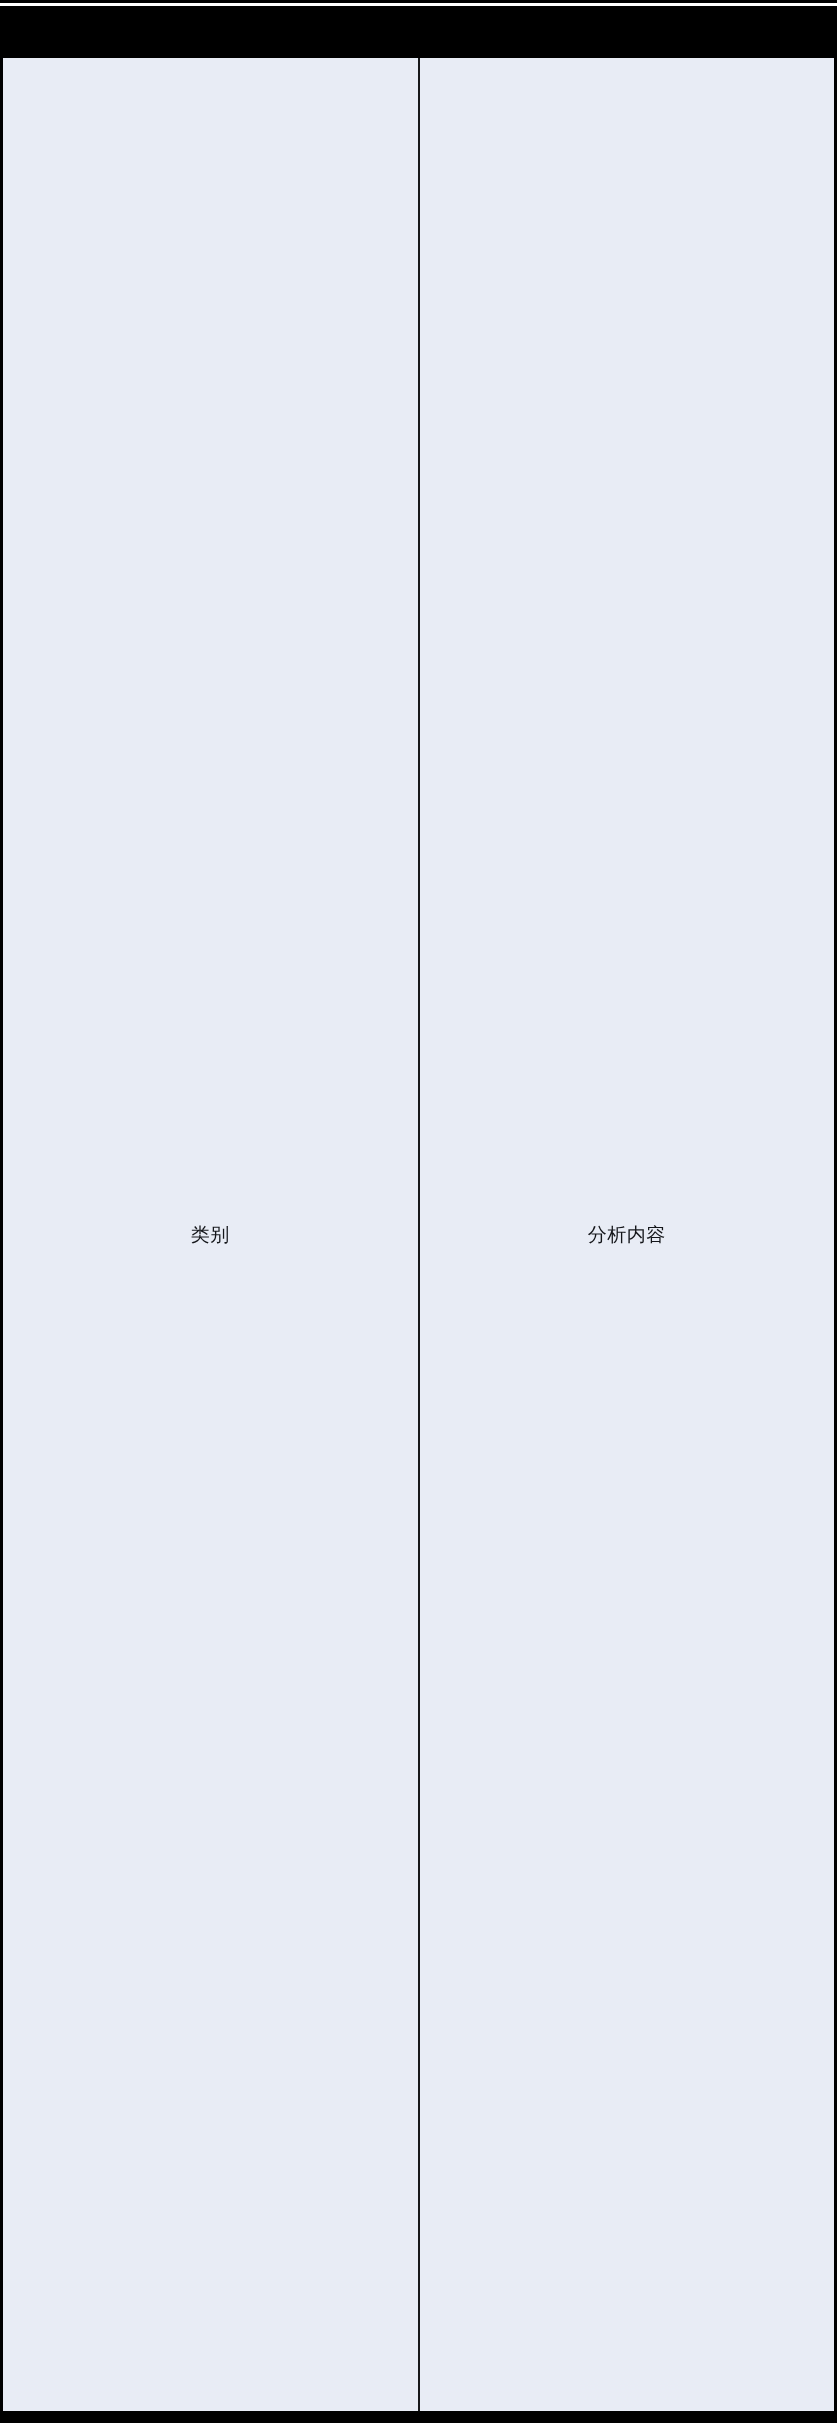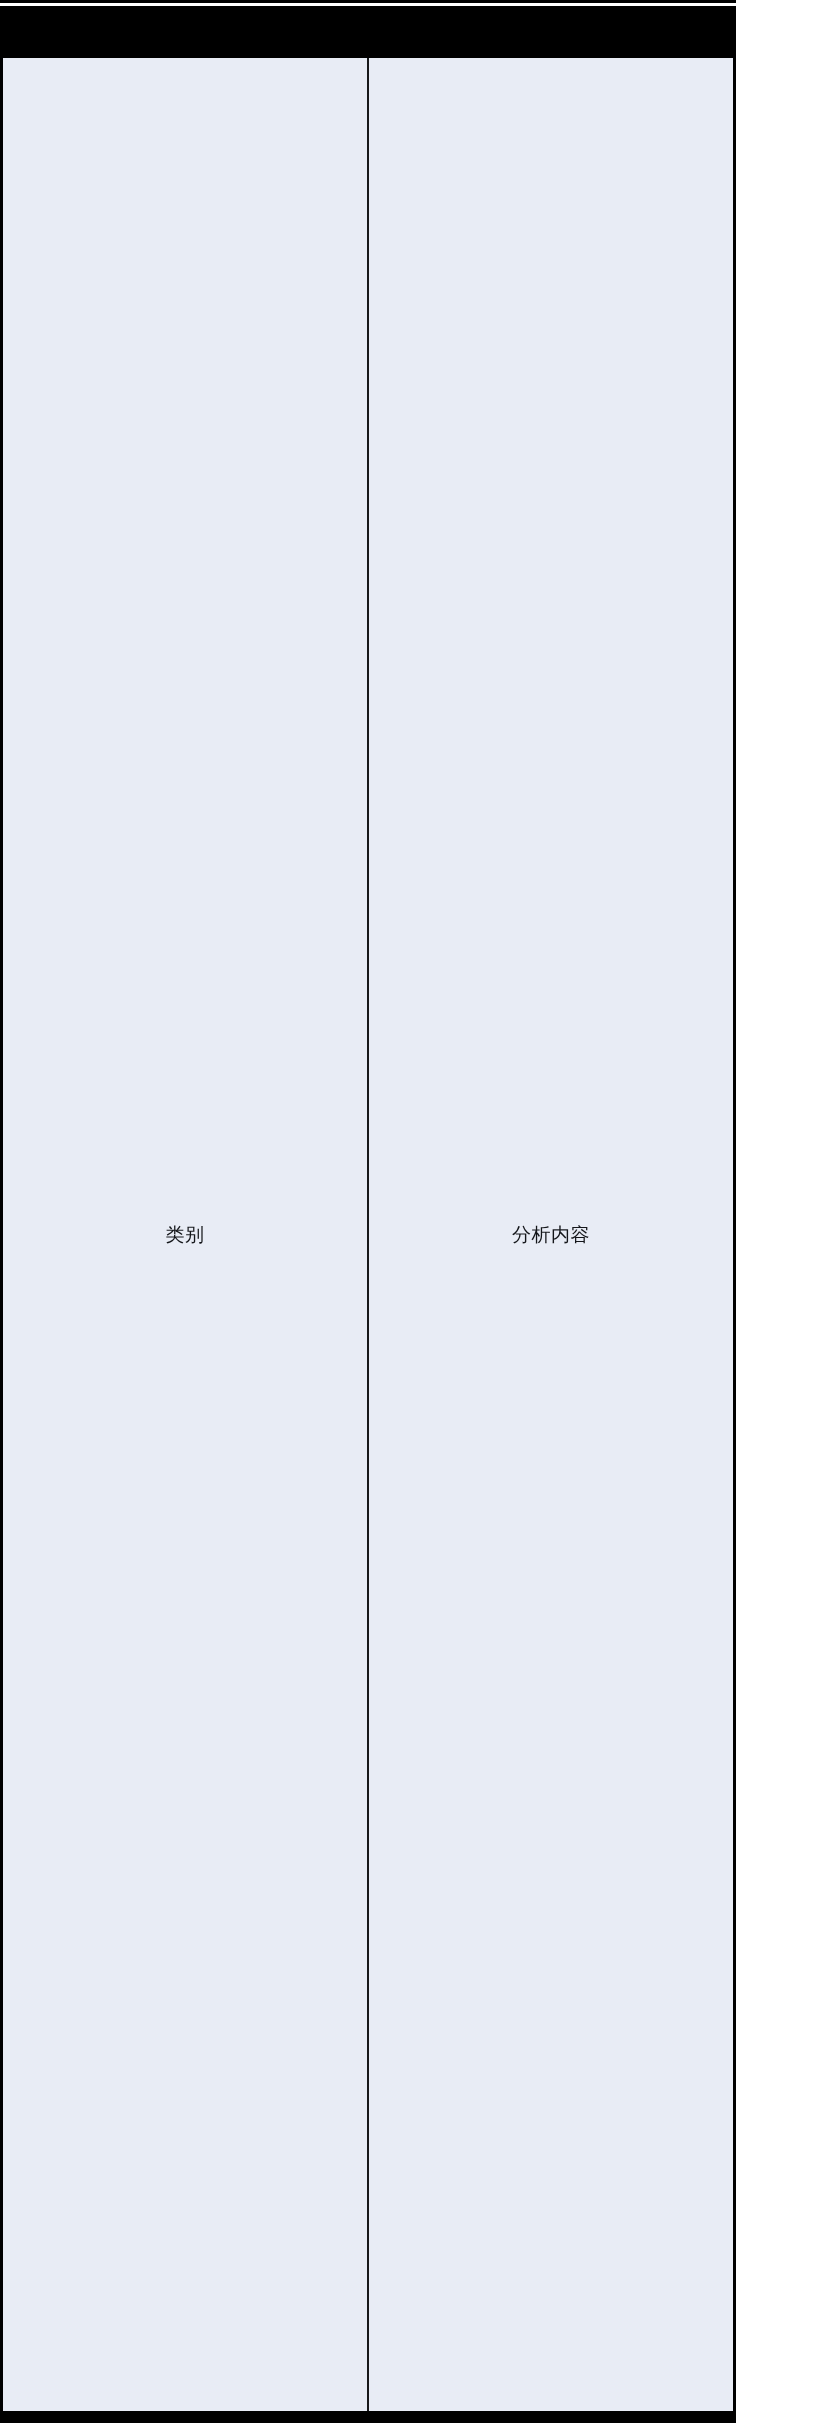--- a/index.html
+++ b/index.html
@@ -2,21 +2,21 @@
 <html><head>
 <meta charset="utf-8">
 <style>
   html, body {
     margin: 0;
     padding: 0;
     background: #ffffff;
     font-family: "Liberation Sans", "DejaVu Sans", sans-serif;
   }
   .frame {
-    width: 736px;
+    width: 837px;
     height: 2423px;
     display: flex;
     flex-direction: column;
     background: #ffffff;
     overflow: hidden;
   }
   .top-line   { height: 3px;  background: #000000; flex: none; }
   .top-gap    { height: 3px;  background: #ffffff; flex: none; }
   .title-bar  { height: 52px; background: #000000; flex: none; }
   .bottom-bar { height: 12px; background: #000000; flex: none; }

